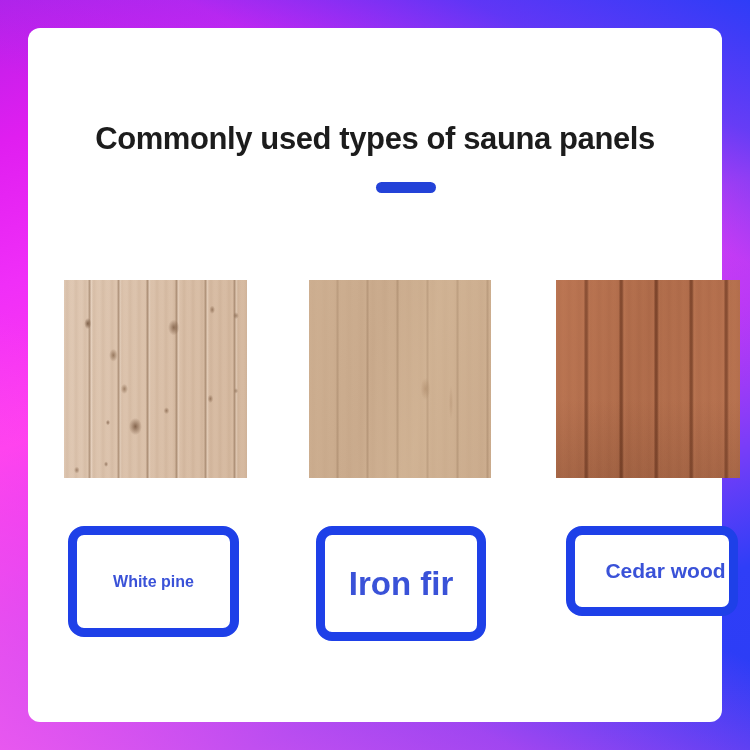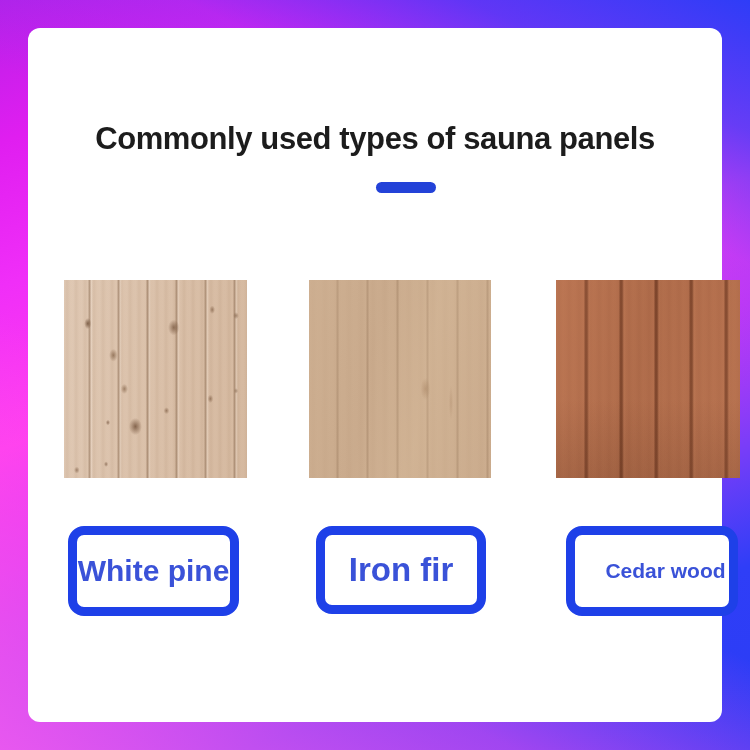--- a/index.html
+++ b/index.html
@@ -212,27 +212,27 @@
     display: flex;
     align-items: center;
     justify-content: center;
     color: #3a52d8;
     font-weight: bold;
     white-space: nowrap;
   }
   #chip-white-pine {
     left: 40px;
     width: 171px;
-    height: 90px;
-    font-size: 30px;
+    height: 111px;
+    font-size: 16px;
   }
   #chip-iron-fir {
     left: 288px;
     width: 170px;
-    height: 88px;
+    height: 115px;
     font-size: 33px;
   }
   #chip-cedar-wood {
     left: 538px;
     width: 172px;
     height: 90px;
     font-size: 21px;
     padding-left: 27px;
   }
 </style>

